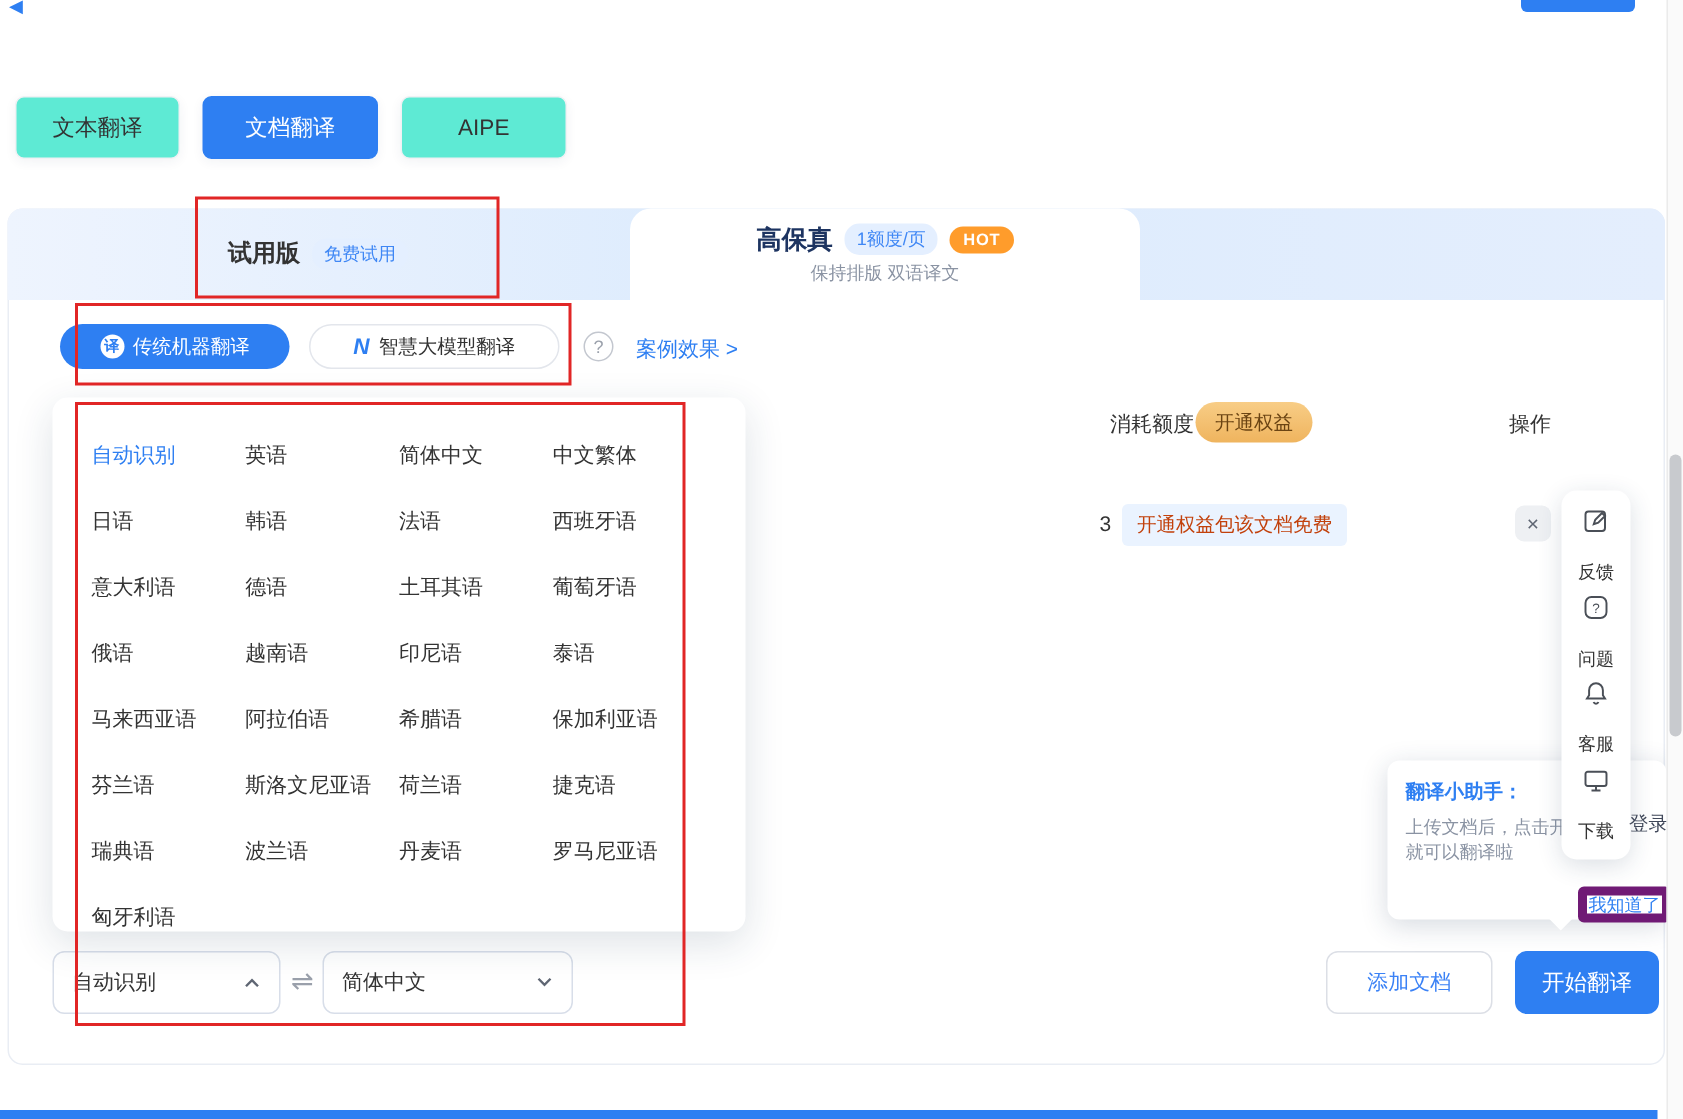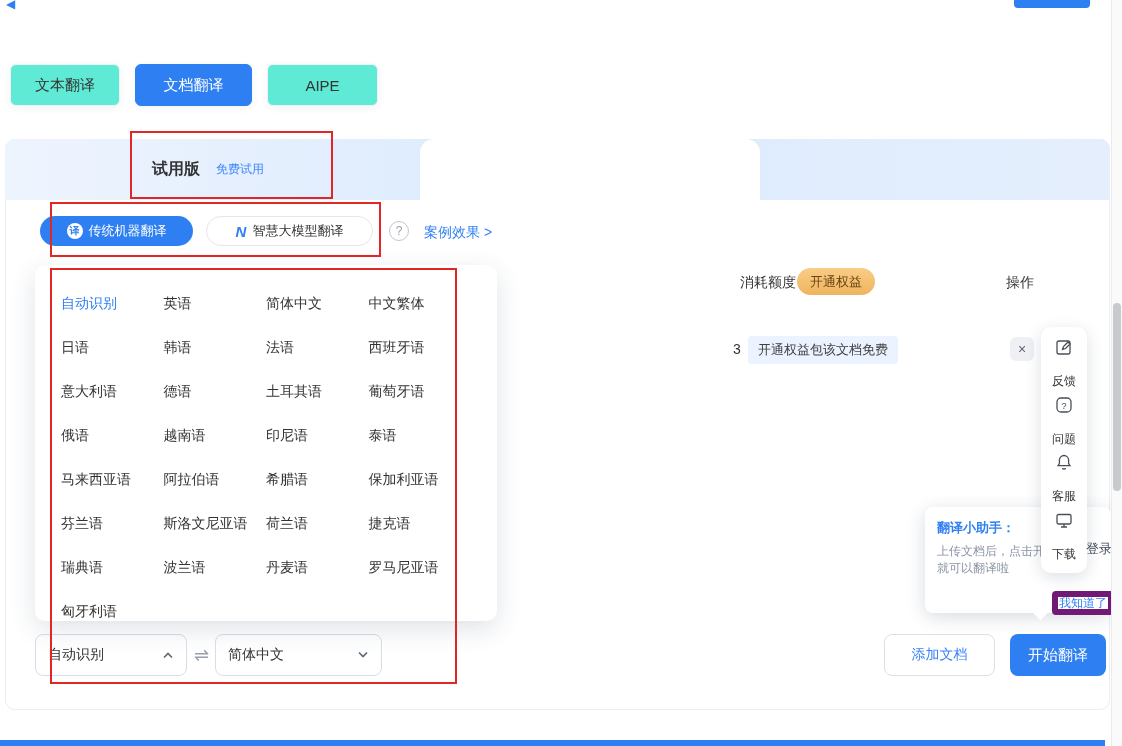--- a/index.html
+++ b/index.html
@@ -44,21 +44,21 @@
   
   .lang-grid{position:absolute;left:35px;top:265px;width:462px;height:356px;background:#fff;border-radius:10px;box-shadow:0 8px 26px rgba(31,56,88,.14);display:grid;grid-template-columns:repeat(4,1fr);align-content:start;row-gap:26px;padding:30px 26px;z-index:20;}
   .lang-item{font-size:14px;color:#333;cursor:pointer;white-space:nowrap;}
   .lang-item.active{color:#2e7ff2;}
 
   
   .th-credits{position:absolute;left:740px;top:274px;font-size:14px;color:#333;z-index:4;}
   .benefit-pill{position:absolute;left:797px;top:268px;height:27px;padding:0 13px;display:flex;align-items:center;background:linear-gradient(#f8cd86,#efb45e);color:#6b4413;font-size:13px;border-radius:14px;z-index:4;cursor:pointer;white-space:nowrap;}
   .th-actions{position:absolute;left:1006px;top:274px;font-size:14px;color:#333;z-index:4;}
   .row-credits{position:absolute;left:733px;top:341px;font-size:14px;color:#333;z-index:4;}
-  .row-benefit-tag{position:absolute;left:748px;top:336px;background:#eaf3ff;color:#404040;font-size:13px;padding:5px 10px;border-radius:4px;z-index:4;cursor:pointer;white-space:nowrap;}
+  .row-benefit-tag{position:absolute;left:748px;top:336px;background:#eaf3ff;color:#c2410c;font-size:13px;padding:5px 10px;border-radius:4px;z-index:4;cursor:pointer;white-space:nowrap;}
   .row-close{position:absolute;left:1010px;top:337px;width:24px;height:24px;background:#eef0f3;border-radius:6px;color:#5f6673;font-size:14px;display:flex;align-items:center;justify-content:center;z-index:4;cursor:pointer;}
 
   
   .side-toolbar{position:absolute;left:1041px;top:327px;width:46px;height:246px;background:#fff;border-radius:10px;box-shadow:0 4px 16px rgba(31,56,88,.16);z-index:40;display:flex;flex-direction:column;align-items:center;justify-content:space-evenly;padding:6px 0;}
   .tool-item{display:flex;flex-direction:column;align-items:center;gap:16px;cursor:pointer;}
   .tool-item svg{width:20px;height:20px;stroke:#4a4f57;fill:none;stroke-width:1.3;}
   .tool-label{font-size:12px;color:#333;white-space:nowrap;}
 
   
   .assistant-tip{position:absolute;left:925px;top:507px;width:186px;height:106px;background:#fff;border-radius:8px;box-shadow:0 4px 18px rgba(31,56,88,.18);z-index:30;padding:12px;}
@@ -102,20 +102,28 @@
 
   <div class="main-panel"></div>
   <div class="plan-bar"></div>
   <div class="plan-active-bg"></div>
 
   <div class="plan-trial">
     <span class="plan-title">试用版</span>
     <span class="pill-blue">免费试用</span>
   </div>
 
+  <div class="plan-hifi">
+    <div class="hifi-top">
+      <span class="hifi-title">高保真</span>
+      <span class="pill-blue">1额度/页</span>
+      <span class="hot-pill">HOT</span>
+    </div>
+    <div class="hifi-sub">保持排版 双语译文</div>
+  </div>
 
 
   <div class="engine-pill engine-trad">
     <span class="engine-icon-circle">译</span>
     <span>传统机器翻译</span>
   </div>
   <div class="engine-pill engine-smart">
     <span class="engine-icon-n">N</span>
     <span>智慧大模型翻译</span>
   </div>

